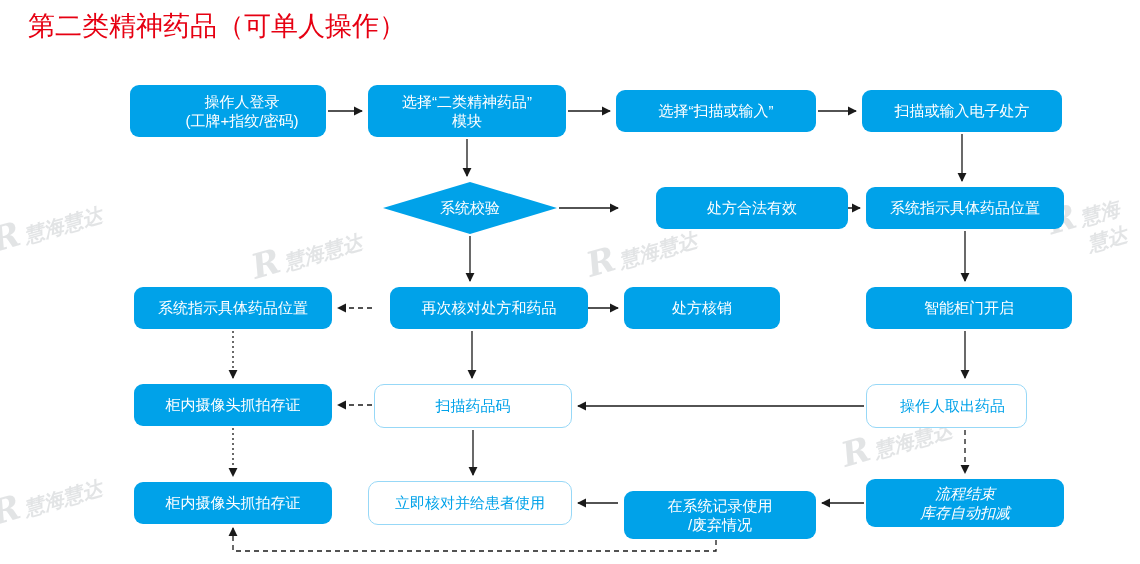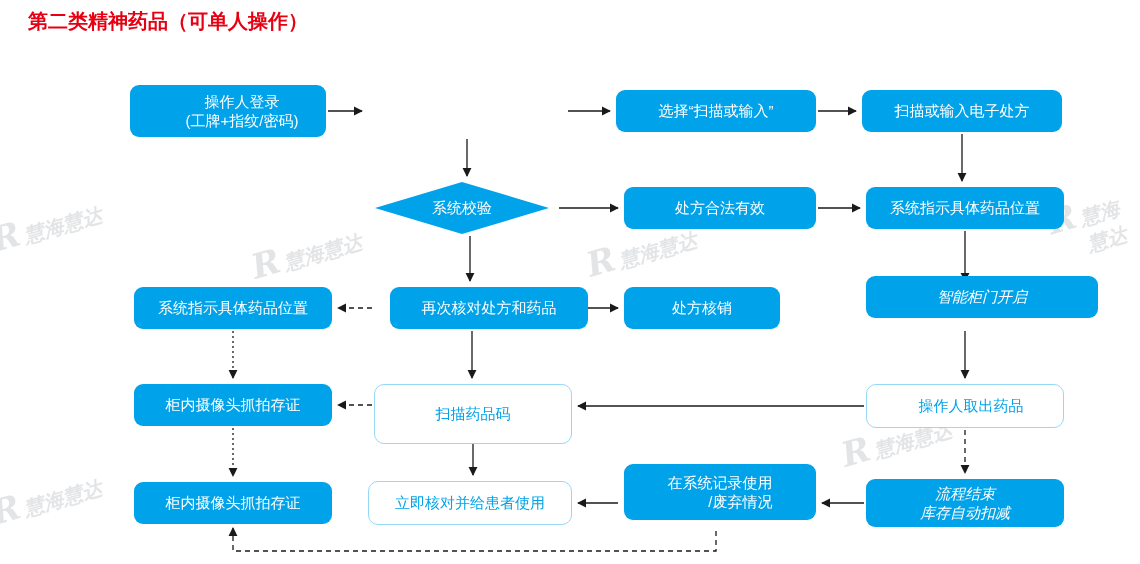--- a/index.html
+++ b/index.html
@@ -1,18 +1,18 @@
 <!DOCTYPE html>
 <html><head>
 <meta charset="utf-8">
 <style>
   html,body{margin:0;padding:0;background:#fff;}
   .stage{position:relative;width:1140px;height:564px;background:#fff;overflow:hidden;
          font-family:"Liberation Sans","DejaVu Sans",sans-serif;}
-  .title{position:absolute;left:28px;top:8px;font-size:20px;font-weight:bold;color:#e60012;z-index:3;}
+  .title{position:absolute;left:28px;top:8px;font-size:27px;font-weight:normal;color:#e60012;z-index:3;}
   .node{position:absolute;display:flex;align-items:center;justify-content:center;text-align:center;
         white-space:pre-line;font-size:15px;line-height:1.3;z-index:2;box-sizing:border-box;}
   .b{background:#00a2e9;color:#ffffff;border-radius:9px;}
   .w{background:#ffffff;color:#00a2e9;border:1.5px solid #97d8f7;border-radius:10px;}
   .diamond{background:#00a2e9;color:#ffffff;border-radius:0;
            clip-path:polygon(50% 0,100% 50%,50% 100%,0 50%);}
   .arrows{position:absolute;left:0;top:0;z-index:1;pointer-events:none;}
   .arrows line,.arrows polyline{stroke:#1a1a1a;stroke-width:1.3;fill:none;}
   .d{stroke-dasharray:5 4;}
   .dot{stroke-dasharray:2 3;}
@@ -80,36 +80,38 @@
     <line class="d" x1="372" y1="308" x2="338" y2="308" marker-end="url(#ah)"></line>
     <line class="dot" x1="233" y1="331" x2="233" y2="378" marker-end="url(#ah)"></line>
     <line class="d" x1="372" y1="405" x2="338" y2="405" marker-end="url(#ah)"></line>
     <line class="dot" x1="233" y1="428" x2="233" y2="476" marker-end="url(#ah)"></line>
     <line class="d" x1="965" y1="430" x2="965" y2="473" marker-end="url(#ah)"></line>
     <polyline class="d" points="716,531 716,551 233,551 233,528" marker-end="url(#ah)"></polyline>
   </svg>
 
   <div class="node b" style="left:130px;top:85px;width:196px;height:52px;padding-left:28px;">操作人登录
 (工牌+指纹/密码)</div>
+  <div class="node b" style="left:368px;top:85px;width:198px;height:52px;">选择“二类精神药品”
+模块</div>
   <div class="node b" style="left:616px;top:90px;width:200px;height:42px;">选择“扫描或输入”</div>
   <div class="node b" style="left:862px;top:90px;width:200px;height:42px;">扫描或输入电子处方</div>
 
-  <div class="node b diamond" style="left:375px;top:182px;width:174px;height:52px;">系统校验</div>
-  <div class="node b" style="left:624px;top:187px;width:192px;height:42px;">处方合法有效</div>
+  <div class="node b diamond" style="left:383px;top:182px;width:174px;height:52px;">系统校验</div>
+  <div class="node b" style="left:656px;top:187px;width:192px;height:42px;">处方合法有效</div>
   <div class="node b" style="left:866px;top:187px;width:198px;height:42px;">系统指示具体药品位置</div>
 
   <div class="node b" style="left:134px;top:287px;width:198px;height:42px;">系统指示具体药品位置</div>
   <div class="node b" style="left:374px;top:287px;width:198px;height:42px;margin-left:16px;">再次核对处方和药品</div>
   <div class="node b" style="left:624px;top:287px;width:156px;height:42px;">处方核销</div>
-  <div class="node b" style="left:866px;top:276px;width:232px;height:42px;font-style:italic;">智能柜门开启</div>
+  <div class="node b" style="left:866px;top:287px;width:206px;height:42px;">智能柜门开启</div>
 
   <div class="node b" style="left:134px;top:384px;width:198px;height:42px;">柜内摄像头抓拍存证</div>
-  <div class="node w" style="left:374px;top:384px;width:198px;height:60px;">扫描药品码</div>
-  <div class="node w" style="left:866px;top:384px;width:198px;height:44px;padding-left:12px;">操作人取出药品</div>
+  <div class="node w" style="left:374px;top:384px;width:198px;height:44px;">扫描药品码</div>
+  <div class="node w" style="left:866px;top:384px;width:161px;height:44px;padding-left:12px;">操作人取出药品</div>
 
   <div class="node b" style="left:134px;top:482px;width:198px;height:42px;">柜内摄像头抓拍存证</div>
   <div class="node w" style="left:368px;top:481px;width:204px;height:44px;">立即核对并给患者使用</div>
-  <div class="node b" style="left:624px;top:464px;width:192px;height:56px;text-align:right;">在系统记录使用
+  <div class="node b" style="left:624px;top:491px;width:192px;height:48px;">在系统记录使用
 /废弃情况</div>
   <div class="node b" style="left:866px;top:479px;width:198px;height:48px;font-style:italic;">流程结束
 库存自动扣减</div>
 
 </div>
 
 </body></html>

